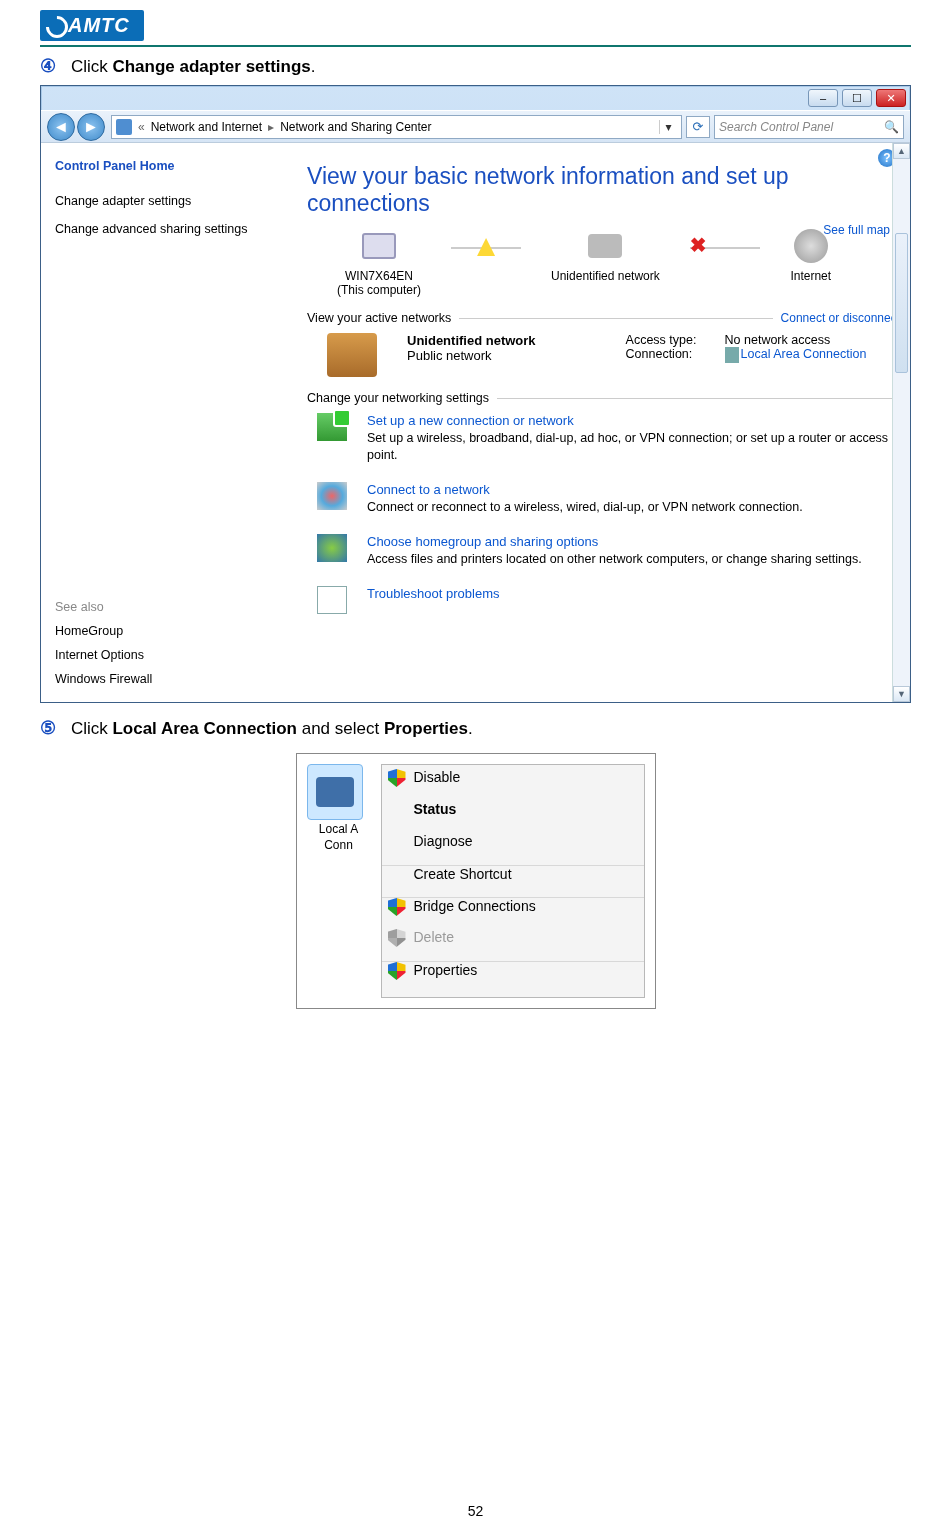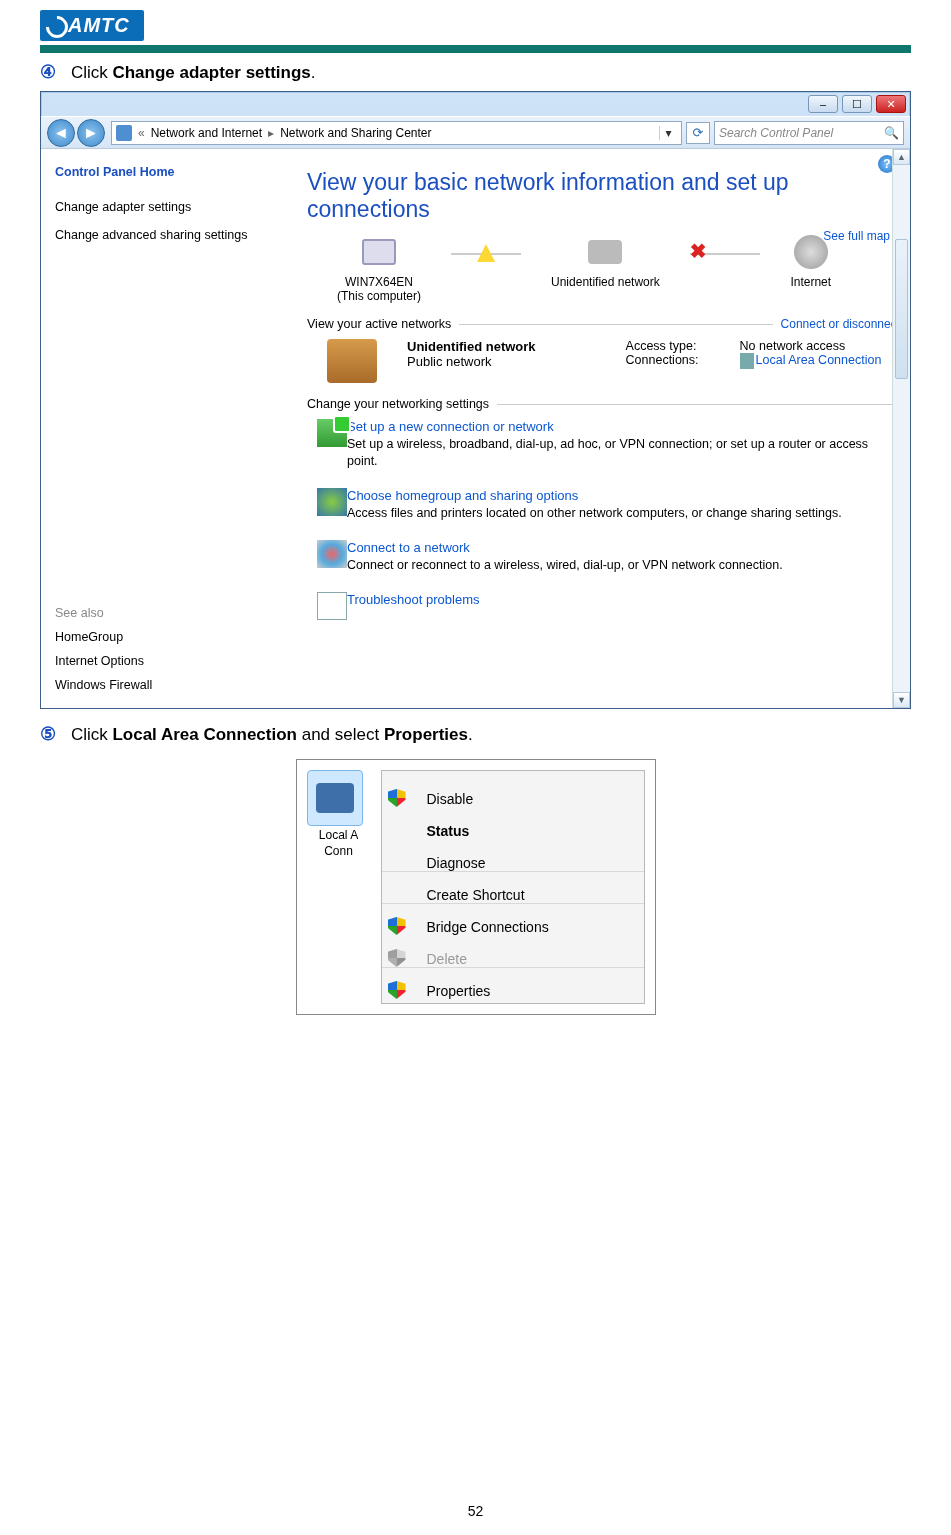--- a/index.html
+++ b/index.html
@@ -10,21 +10,21 @@
     color: #000;
     background: #fff;
   }
   .page {
     width: 951px;
     margin: 0 auto;
     padding: 10px 40px 40px 40px;
     position: relative;
     min-height: 1535px;
   }
-  .logo-bar { border-bottom: 8px solid #0f766e; padding-bottom: 4px; margin-bottom: 8px; }
+  .logo-bar { border-bottom: 2px solid #0f766e; padding-bottom: 4px; margin-bottom: 8px; }
   .logo {
     display: inline-block;
     background: #0b6db7;
     color: #fff;
     font-weight: bold;
     font-style: italic;
     padding: 4px 14px 4px 28px;
     font-size: 20px;
     letter-spacing: 1px;
     position: relative;
@@ -124,26 +124,26 @@
   .map-icon { width:42px; height:38px; margin:0 auto 4px auto; display:flex; align-items:center; justify-content:center;}
   .map-line { width:70px; height:2px; background:#ccc; margin-top:20px;}
   .warn-icon { width:18px;height:18px;background:#fdd835;clip-path:polygon(50% 0,100% 100%,0 100%);}
   .x-icon { color:#d22; font-size:20px; font-weight:bold;}
   .section-label { font-size:12.5px; margin:14px 0 8px 30px; display:flex; align-items:center;}
   .section-label .hr { flex:1; height:1px; background:#ccc; margin:0 8px;}
   .conn-disc { color:#0b57d0; font-size:12px;}
   .active-net { display:flex; margin-left:50px; gap:30px;}
   .bench-icon { width:50px;height:44px;background:linear-gradient(#d79b4b,#a86b2a);border-radius:4px;}
   .access-col { margin-left:60px; font-size:12.5px;}
-  .access-col .row { display:flex; gap:26px;}
+  .access-col .row { display:flex; gap:11px;}
   .access-col .lab { width:88px;}
   .lac-link { color:#0b57d0;}
   .nic-icon { width:14px;height:16px;background:#7aa;display:inline-block;vertical-align:middle;margin-right:2px;}
   .net-settings { margin-left:40px; margin-top:8px;}
-  .ns-item { display:flex; gap:0; margin-bottom:18px;}
+  .ns-item { display:flex; gap:20px; margin-bottom:18px;}
   .ns-icon { width:30px; height:28px; flex-shrink:0;}
   .ns-icon.plus { background: linear-gradient(#6c6,#393); position:relative;}
   .ns-icon.plus::after{content:"";position:absolute;right:-4px;top:-4px;width:14px;height:14px;background:#3c3;border:2px solid #fff;border-radius:3px;}
   .ns-icon.conn { background: radial-gradient(#e66,#5ad,#ccc);}
   .ns-icon.hg { background: radial-gradient(#8c4,#37a);}
   .ns-icon.tbl { background:#fff;border:1px solid #8aa;}
   .ns-title { color:#0b57d0; font-size:13px;}
   .ns-desc { font-size:12.5px; margin-top:2px; line-height:1.35; }
   .scrollbar { position:absolute; right:0; top:0; bottom:0; width:18px; background:#eef3fa; border-left:1px solid #cdd;}
   .sb-btn { height:16px; background:linear-gradient(#fff,#dbe8f5); border:1px solid #b8c8d8; display:flex;align-items:center;justify-content:center;font-size:9px;color:#567;}
@@ -165,23 +165,23 @@
   .sel-label { font-size:12px; margin-top:2px;}
   .ctx-menu {
     flex:1;
     border: 1px solid #b8b8b8;
     background: #f4f4f4;
     padding: 4px 0;
     font-size: 14px;
   }
   .ctx-row {
     height: 32px;
-    display:flex; align-items:flex-end;
+    display:flex; align-items:flex-start;
     padding: 0 10px 0 6px;
-    gap: 21px;
+    gap: 8px;
   }
   .ctx-row.sep-top { border-top:1px solid #d8d8d8;}
   .ctx-row .shield {
     width: 18px; height: 18px;
     background: conic-gradient(#f2c200 0 25%, #e23 25% 50%, #29a329 50% 75%, #1f6fd6 75% 100%);
     clip-path: polygon(50% 0,100% 15%,100% 60%,50% 100%,0 60%,0 15%);
   }
   .ctx-row .noicon { width:18px;}
   .ctx-row.disabled { color:#9a9a9a;}
   .ctx-row.disabled .shield { filter: grayscale(1) opacity(.6);}
@@ -289,54 +289,54 @@
           <div>
             <div style="font-weight:bold;">Unidentified network</div>
             <div>Public network</div>
           </div>
           <div class="access-col">
             <div class="row">
                 <span class="lab">Access type:</span>
                 <span>No network access</span>
               </div>
             <div class="row">
-                <span class="lab">Connections:</span>
+                <span class="lab">Connection:</span>
                 <span><span class="nic-icon"></span><span class="lac-link">Local Area Connection</span></span>
               </div>
           </div>
         </div>
 
         <div class="section-label">
           <span>Change your networking settings</span>
           <span class="hr"></span>
         </div>
 
         <div class="net-settings">
           <div class="ns-item">
             <div class="ns-icon plus"></div>
             <div>
               <div class="ns-title">Set up a new connection or network</div>
               <div class="ns-desc">Set up a wireless, broadband, dial-up, ad hoc, or VPN connection; or set up a router or access point.</div>
             </div>
           </div>
           <div class="ns-item">
+            <div class="ns-icon conn"></div>
+            <div>
+              <div class="ns-title">Connect to a network</div>
+              <div class="ns-desc">Connect or reconnect to a wireless, wired, dial-up, or VPN network connection.</div>
+            </div>
+          </div>
+          <div class="ns-item">
             <div class="ns-icon hg"></div>
             <div>
               <div class="ns-title">Choose homegroup and sharing options</div>
               <div class="ns-desc">Access files and printers located on other network computers, or change sharing settings.</div>
             </div>
           </div>
           <div class="ns-item">
-            <div class="ns-icon conn"></div>
-            <div>
-              <div class="ns-title">Connect to a network</div>
-              <div class="ns-desc">Connect or reconnect to a wireless, wired, dial-up, or VPN network connection.</div>
-            </div>
-          </div>
-          <div class="ns-item">
             <div class="ns-icon tbl"></div>
             <div>
               <div class="ns-title">Troubleshoot problems</div>
             </div>
           </div>
         </div>
       </div>
 
       <div class="scrollbar">
         <div class="sb-btn">▲</div>

